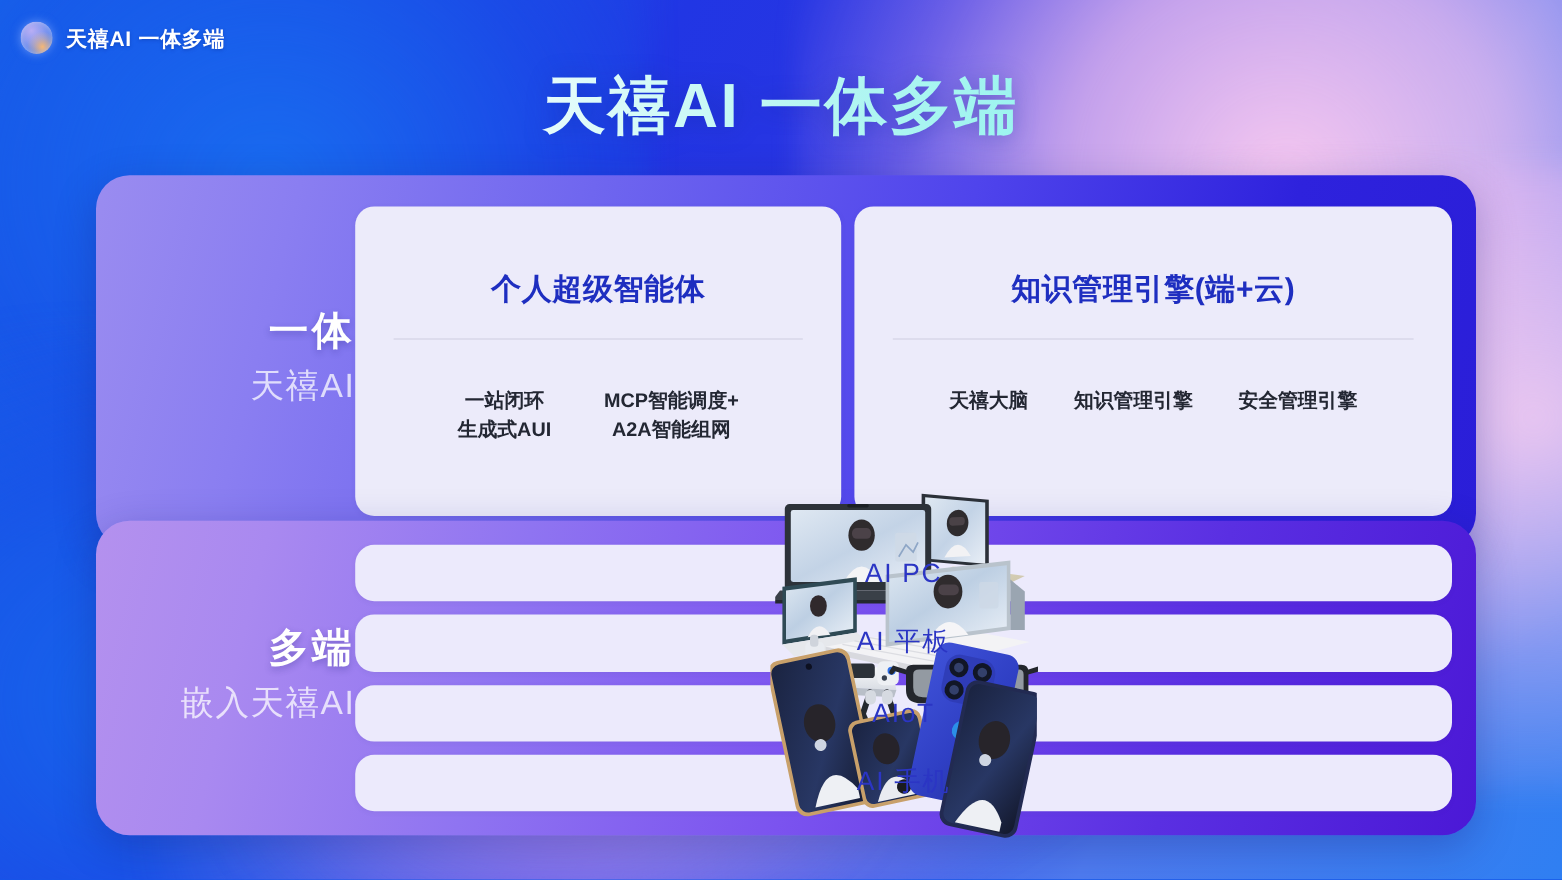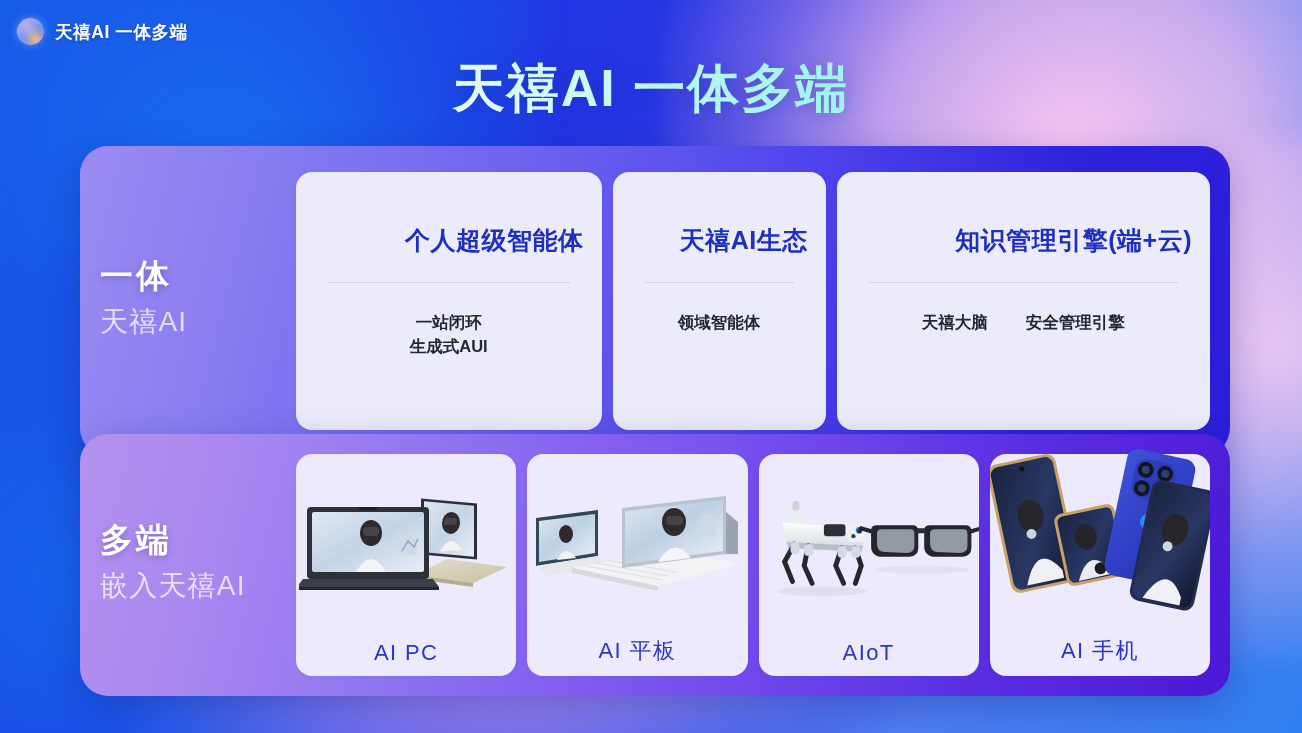--- a/index.html
+++ b/index.html
@@ -88,21 +88,21 @@
   }
 
   
   .panel {
     position:absolute; border-radius:28px; display:flex; align-items:stretch;
     box-shadow:0 10px 34px rgba(24,26,120,.30);
     z-index:10;
   }
   .panel-label {
     flex:0 0 196px; display:flex; flex-direction:column;
-    justify-content:center; align-items:flex-start; padding-bottom:4px;
+    justify-content:center; align-items:flex-end; padding-bottom:4px;
   }
   .panel-label .big {
     color:#ffffff; font-size:33px; font-weight:bold; letter-spacing:3px;
     line-height:1.15; text-shadow:0 2px 6px rgba(30,30,120,.3);
   }
   .panel-label .sub {
     color:rgba(255,255,255,.74); font-size:28px; letter-spacing:1.2px;
     margin-top:9px;
   }
   .card-rail { flex:1; display:flex; gap:11px; }
@@ -114,43 +114,43 @@
 
   
   #panel-one {
     left:80px; top:146px; width:1150px; height:310px;
     background:linear-gradient(104deg,
       #9a8cf0 0%, #8a7ef1 14%, #6f66ef 34%, #4f44ec 60%, #2e22dd 82%, #2a1ed8 100%);
     padding:26px 20px;
   }
   #panel-one .card-rail { gap:11px; }
   .card-head {
-    text-align:right; color:#1e2ec0;
+    text-align:center; color:#1e2ec0;
     font-size:25px; font-weight:bold; letter-spacing:.5px;
   }
   #panel-one .card { padding:52px 18px 0; display:flex; flex-direction:column; }
   .card-div {
     height:1px; background:#d3d2e4; margin:25px 14px 0;
   }
   .card-items {
-    margin-top:28px; display:flex; justify-content:center; gap:38px;
+    margin-top:40px; display:flex; justify-content:center; gap:38px;
   }
   .card-item {
     color:#232733; font-size:16.5px; font-weight:bold;
     line-height:1.45; text-align:center; white-space:pre-line;
   }
 
   
   #panel-two {
     left:80px; top:434px; width:1150px; height:262px;
     background:linear-gradient(104deg,
       #b491ee 0%, #a989f0 12%, #8f74f1 30%, #7b53ef 52%, #5a2fe2 78%, #4b18d6 100%);
     padding:20px;
   }
-  #panel-two .card-rail { gap:11px; }
+  #panel-two .card-rail { gap:11px;flex-direction:column; }
   #panel-two .card {
     flex:1; background:#eceafc; overflow:visible;
     display:flex; flex-direction:column; justify-content:flex-end;
     align-items:center; padding-bottom:10px;
   }
   .device-label {
     color:#2b35c4; font-size:22px; letter-spacing:1.4px;
     position:relative; z-index:4;
   }
   .device-art {
@@ -189,36 +189,32 @@
   </div>
 
   <div class="card-rail">
 
     <div class="card" style="flex:1.43">
       <div class="card-head">个人超级智能体</div>
       <div class="card-div"></div>
       <div class="card-items" style="gap:44px">
         <div class="card-item">一站闭环
 生成式AUI</div>
-      </div>
-    </div>
-
-    <div class="card" style="flex:0.94">
-      <div class="card-head">天禧AI生态</div>
-      <div class="card-div"></div>
-      <div class="card-items">
-        <div class="card-item">领域智能体</div>
-      </div>
-    </div>
+        <div class="card-item">MCP智能调度+
+A2A智能组网</div>
+      </div>
+    </div>
+
 
     <div class="card" style="flex:1.79">
       <div class="card-head">知识管理引擎(端+云)</div>
       <div class="card-div"></div>
       <div class="card-items" style="gap:38px">
         <div class="card-item">天禧大脑</div>
+        <div class="card-item">知识管理引擎</div>
         <div class="card-item">安全管理引擎</div>
       </div>
     </div>
 
   </div>
 </div>
 
 <div class="panel" id="panel-two">
 
   <div class="panel-label">

